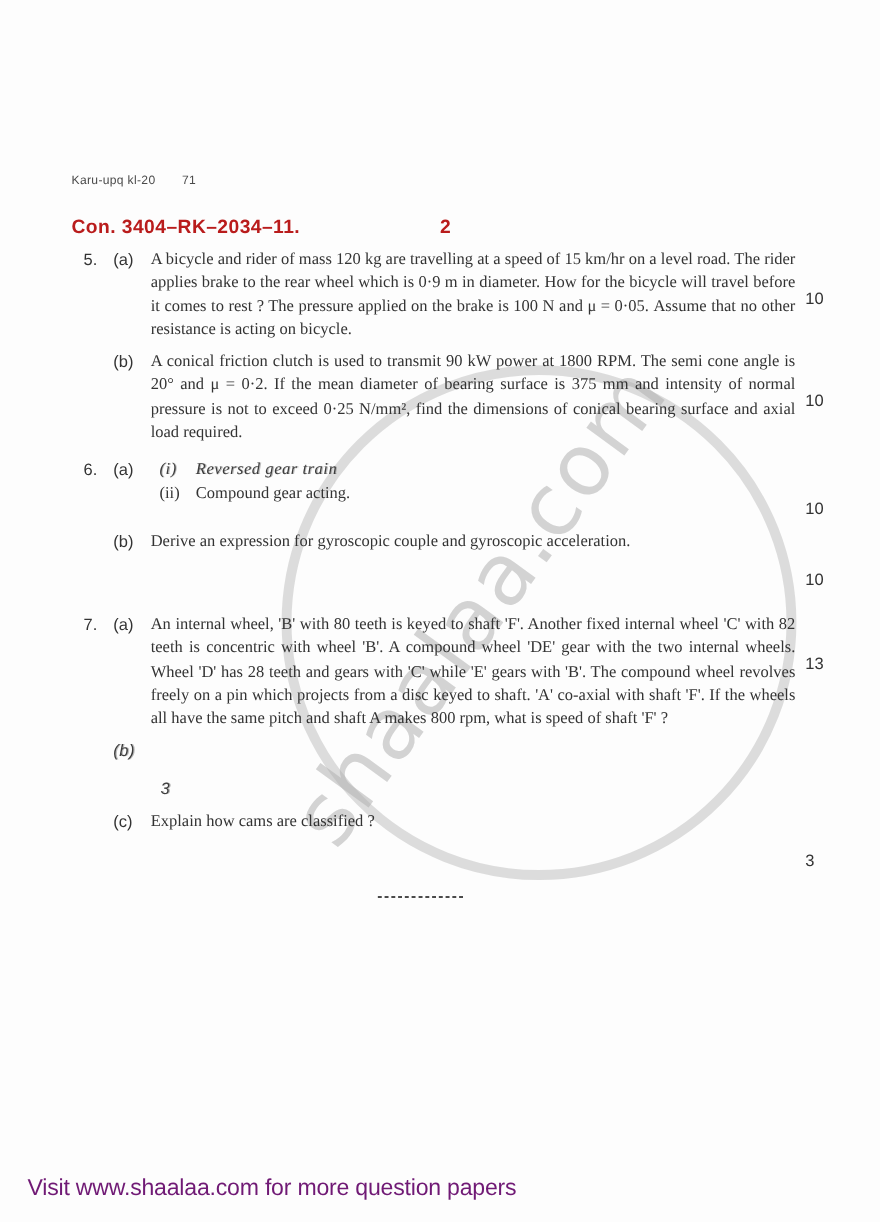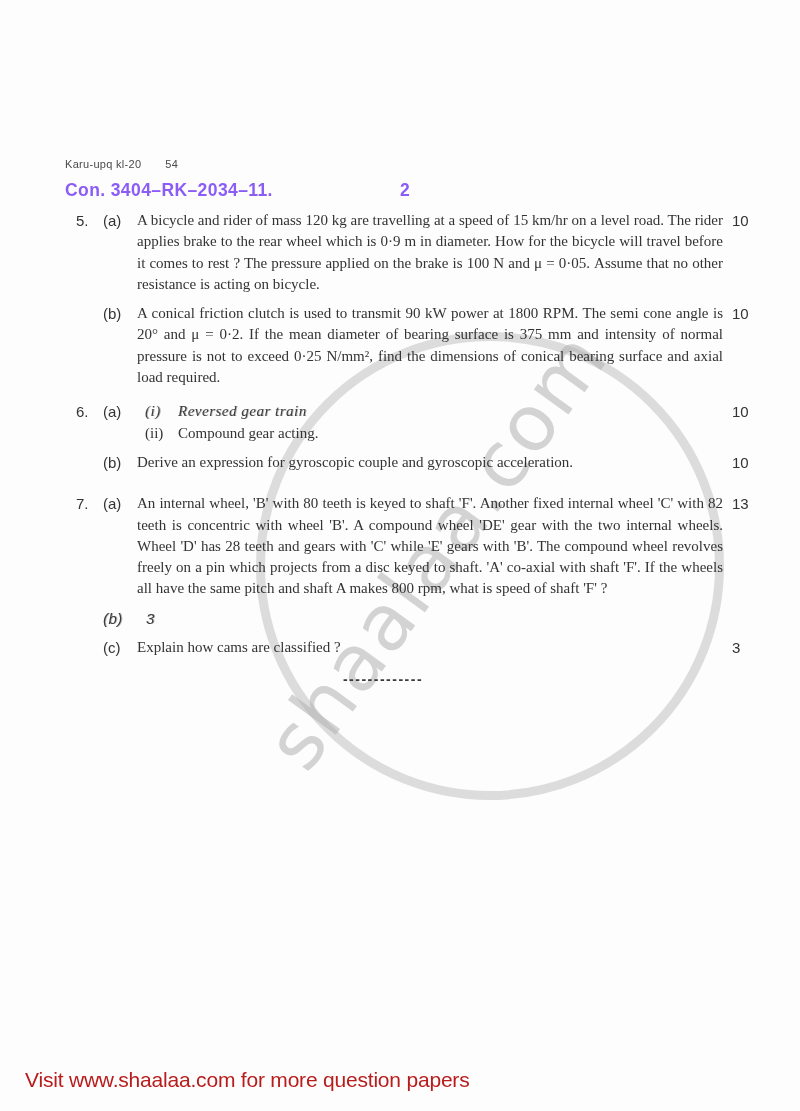--- a/index.html
+++ b/index.html
@@ -36,42 +36,42 @@
   .content {
     position:relative; z-index:2;
     padding:158px 45px 0 65px;
   }
   .scan-code {
     font-size:11px; color:#4a4a4a; letter-spacing:0.3px;
   }
   .scan-code .scan-num { margin-left:24px; }
   .exam-line {
     position:relative;
-    margin-top:10px;
-    font-weight:bold; font-size:17.5px; color:#8b5cf6;
+    margin-top:26px;
+    font-weight:bold; font-size:17.5px; color:#b91c1c;
     letter-spacing:0.4px;
   }
   .page-num { position:absolute; left:335px; top:0; }
 
   #questions { margin-top:9px; }
   .question { margin-top:13px; }
   .question:first-child { margin-top:0; }
   #questions > .question:nth-child(3) { margin-top:20px; }
 
   .part {
     display:flex; align-items:flex-start;
     margin-top:8px;
     font-size:15px; line-height:21.3px;
   }
   .question .part:first-child { margin-top:0; }
   .qnum  { flex:none; width:38px; padding-left:11px; }
   .plabel{ flex:none; width:34px; }
   .ptext { flex:1; text-align:justify;font-family:Liberation Serif, serif; }
   .para.indent { text-indent:14px; }
-  .marks { flex:none; width:32px; padding-left:9px; }
+  .marks { flex:none; width:32px; padding-left:9px;margin-top:35px; }
 
   .subitem { display:flex; margin-left:8px; }
   .subitem .slabel { flex:none; width:33px; }
 
   
   .distorted, .distorted .plabel, .distorted .marks {
     font-style:italic;
     letter-spacing:0.5px;
     color:#3c3c3c;
     text-shadow:1px 0 0 rgba(70,70,70,0.35);
@@ -81,36 +81,36 @@
     width:636px;
     margin-top:13px;
     text-align:center;
     font-size:14px; font-weight:bold;
     letter-spacing:1.5px;
     color:#3a3a3a;
   }
   .footer {
     position:absolute; z-index:2;
     left:25px; bottom:19px;
-    font-size:21px; color:#b91c1c;
+    font-size:21px; color:#701a75;
     letter-spacing:-0.2px;
   }
 </style>
 </head>
 <body>
 
 <div class="page">
 
   <div class="wm-circle"></div>
   <div class="wm-text">shaalaa.com</div>
 
   <div class="content">
 
     <div class="scan-code">
-      <span>Karu-upq kl-20</span><span class="scan-num">54</span>
+      <span>Karu-upq kl-20</span><span class="scan-num">71</span>
     </div>
 
     <div class="exam-line">
       <span>Con. 3404–RK–2034–11.</span>
       <span class="page-num">2</span>
     </div>
 
     <div id="questions">
         <div class="question">
           <div class="part">

